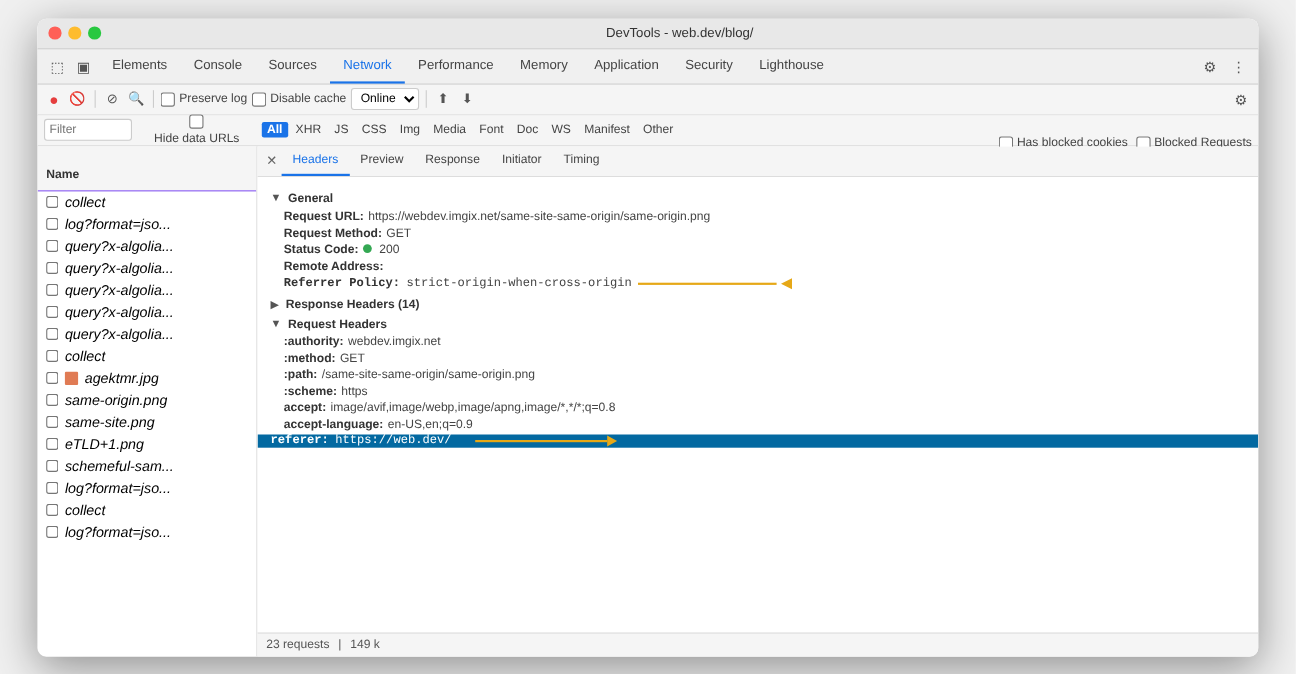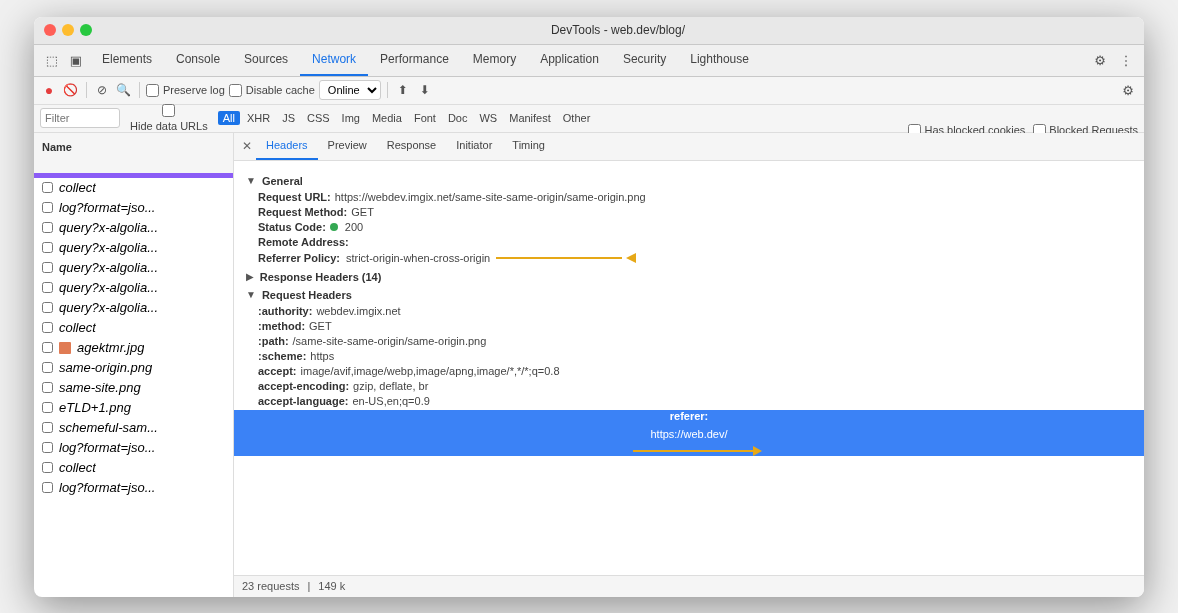--- a/index.html
+++ b/index.html
@@ -138,21 +138,21 @@
       cursor: pointer;
     }
     
     .filter-bar {
       background: #f5f5f5;
       display: flex;
       align-items: center;
       border-bottom: 1px solid #ddd;
       height: 28px;
       padding: 0 6px;
-      gap: 10px;
+      gap: 20px;
       flex-shrink: 0;
     }
     .filter-input-wrap {
       display: flex;
       align-items: center;
       border: 1px solid #ccc;
       border-radius: 3px;
       background: white;
       padding: 0 4px;
       height: 20px;
@@ -181,20 +181,21 @@
     .ftype {
       padding: 1px 5px;
       font-size: 11px;
       border-radius: 2px;
       cursor: pointer;
       color: #444;
     }
     .ftype.active {
       background: #1a73e8;
       color: white;
+      font-weight: bold;
     }
     .filter-right {
       margin-left: auto;
       display: flex;
       align-items: center;
       gap: 8px;
     }
     .filter-blocked-cb {
       display: flex;
       align-items: center;
@@ -213,28 +214,28 @@
     .sidebar {
       width: 200px;
       border-right: 1px solid #ddd;
       display: flex;
       flex-direction: column;
       overflow: hidden;
       flex-shrink: 0;
     }
     .sidebar-header {
       background: #f5f5f5;
-      border-bottom: 5px solid #8b5cf6;
+      border-bottom: 1px solid #8b5cf6;
       padding: 20px 8px;
       font-size: 11px;
       font-weight: 600;
       color: #333;
       height: 24px;
       display: flex;
-      align-items: flex-end;
+      align-items: flex-start;
     }
     .sidebar-list {
       overflow-y: auto;
       flex: 1;
     }
     .sidebar-item {
       display: flex;
       align-items: center;
       padding: 2px 8px;
       height: 20px;
@@ -334,20 +335,21 @@
       display: inline-block;
       width: 8px; height: 8px;
       background: #34a853;
       border-radius: 50%;
       margin-right: 3px;
     }
     .arrow-annotation {
       display: flex;
       align-items: center;
       gap: 6px;
+      font-family: Liberation Mono, monospace;
     }
     .orange-arrow {
       display: inline-block;
       position: relative;
       width: 140px;
       height: 14px;
     }
     .orange-arrow::before {
       content: '';
       position: absolute;
@@ -626,30 +628,26 @@
           </div>
           <div class="detail-row">
             <span class="detail-key">:scheme:</span>
             <span class="detail-val">https</span>
           </div>
           <div class="detail-row">
             <span class="detail-key">accept:</span>
             <span class="detail-val">image/avif,image/webp,image/apng,image/*,*/*;q=0.8</span>
           </div>
           <div class="detail-row">
-            <span class="detail-key">accept-encoding:</span>
-            <span class="detail-val">gzip, deflate, br</span>
-          </div>
-          <div class="detail-row">
             <span class="detail-key">accept-language:</span>
             <span class="detail-val">en-US,en;q=0.9</span>
           </div>
         </div>
 
-        <div class="detail-row detail-row-highlighted arrow-annotation" style="display:flex; align-items:center; background:#3b82f6; margin: 0 -12px; padding: 0 12px; flex-direction: column;">
+        <div class="detail-row detail-row-highlighted arrow-annotation" style="display:flex; align-items:center; background:#0369a1; margin: 0 -12px; padding: 0 12px;">
           <span class="detail-key" style="color:white; font-weight:600; font-size:11px; white-space:nowrap;">referer:</span>
           <span style="margin-left:0; color:white; font-size:11px;">https://web.dev/</span>
           <div style="display:flex; align-items:center; margin-left:16px;">
             <div style="width:120px; height:2px; background:#e6a817;"></div>
             <div style="width:0; height:0; border-top:5px solid transparent; border-bottom:5px solid transparent; border-right:9px solid #e6a817; transform: scaleX(-1);"></div>
           </div>
         </div>
 
       </div>
 

